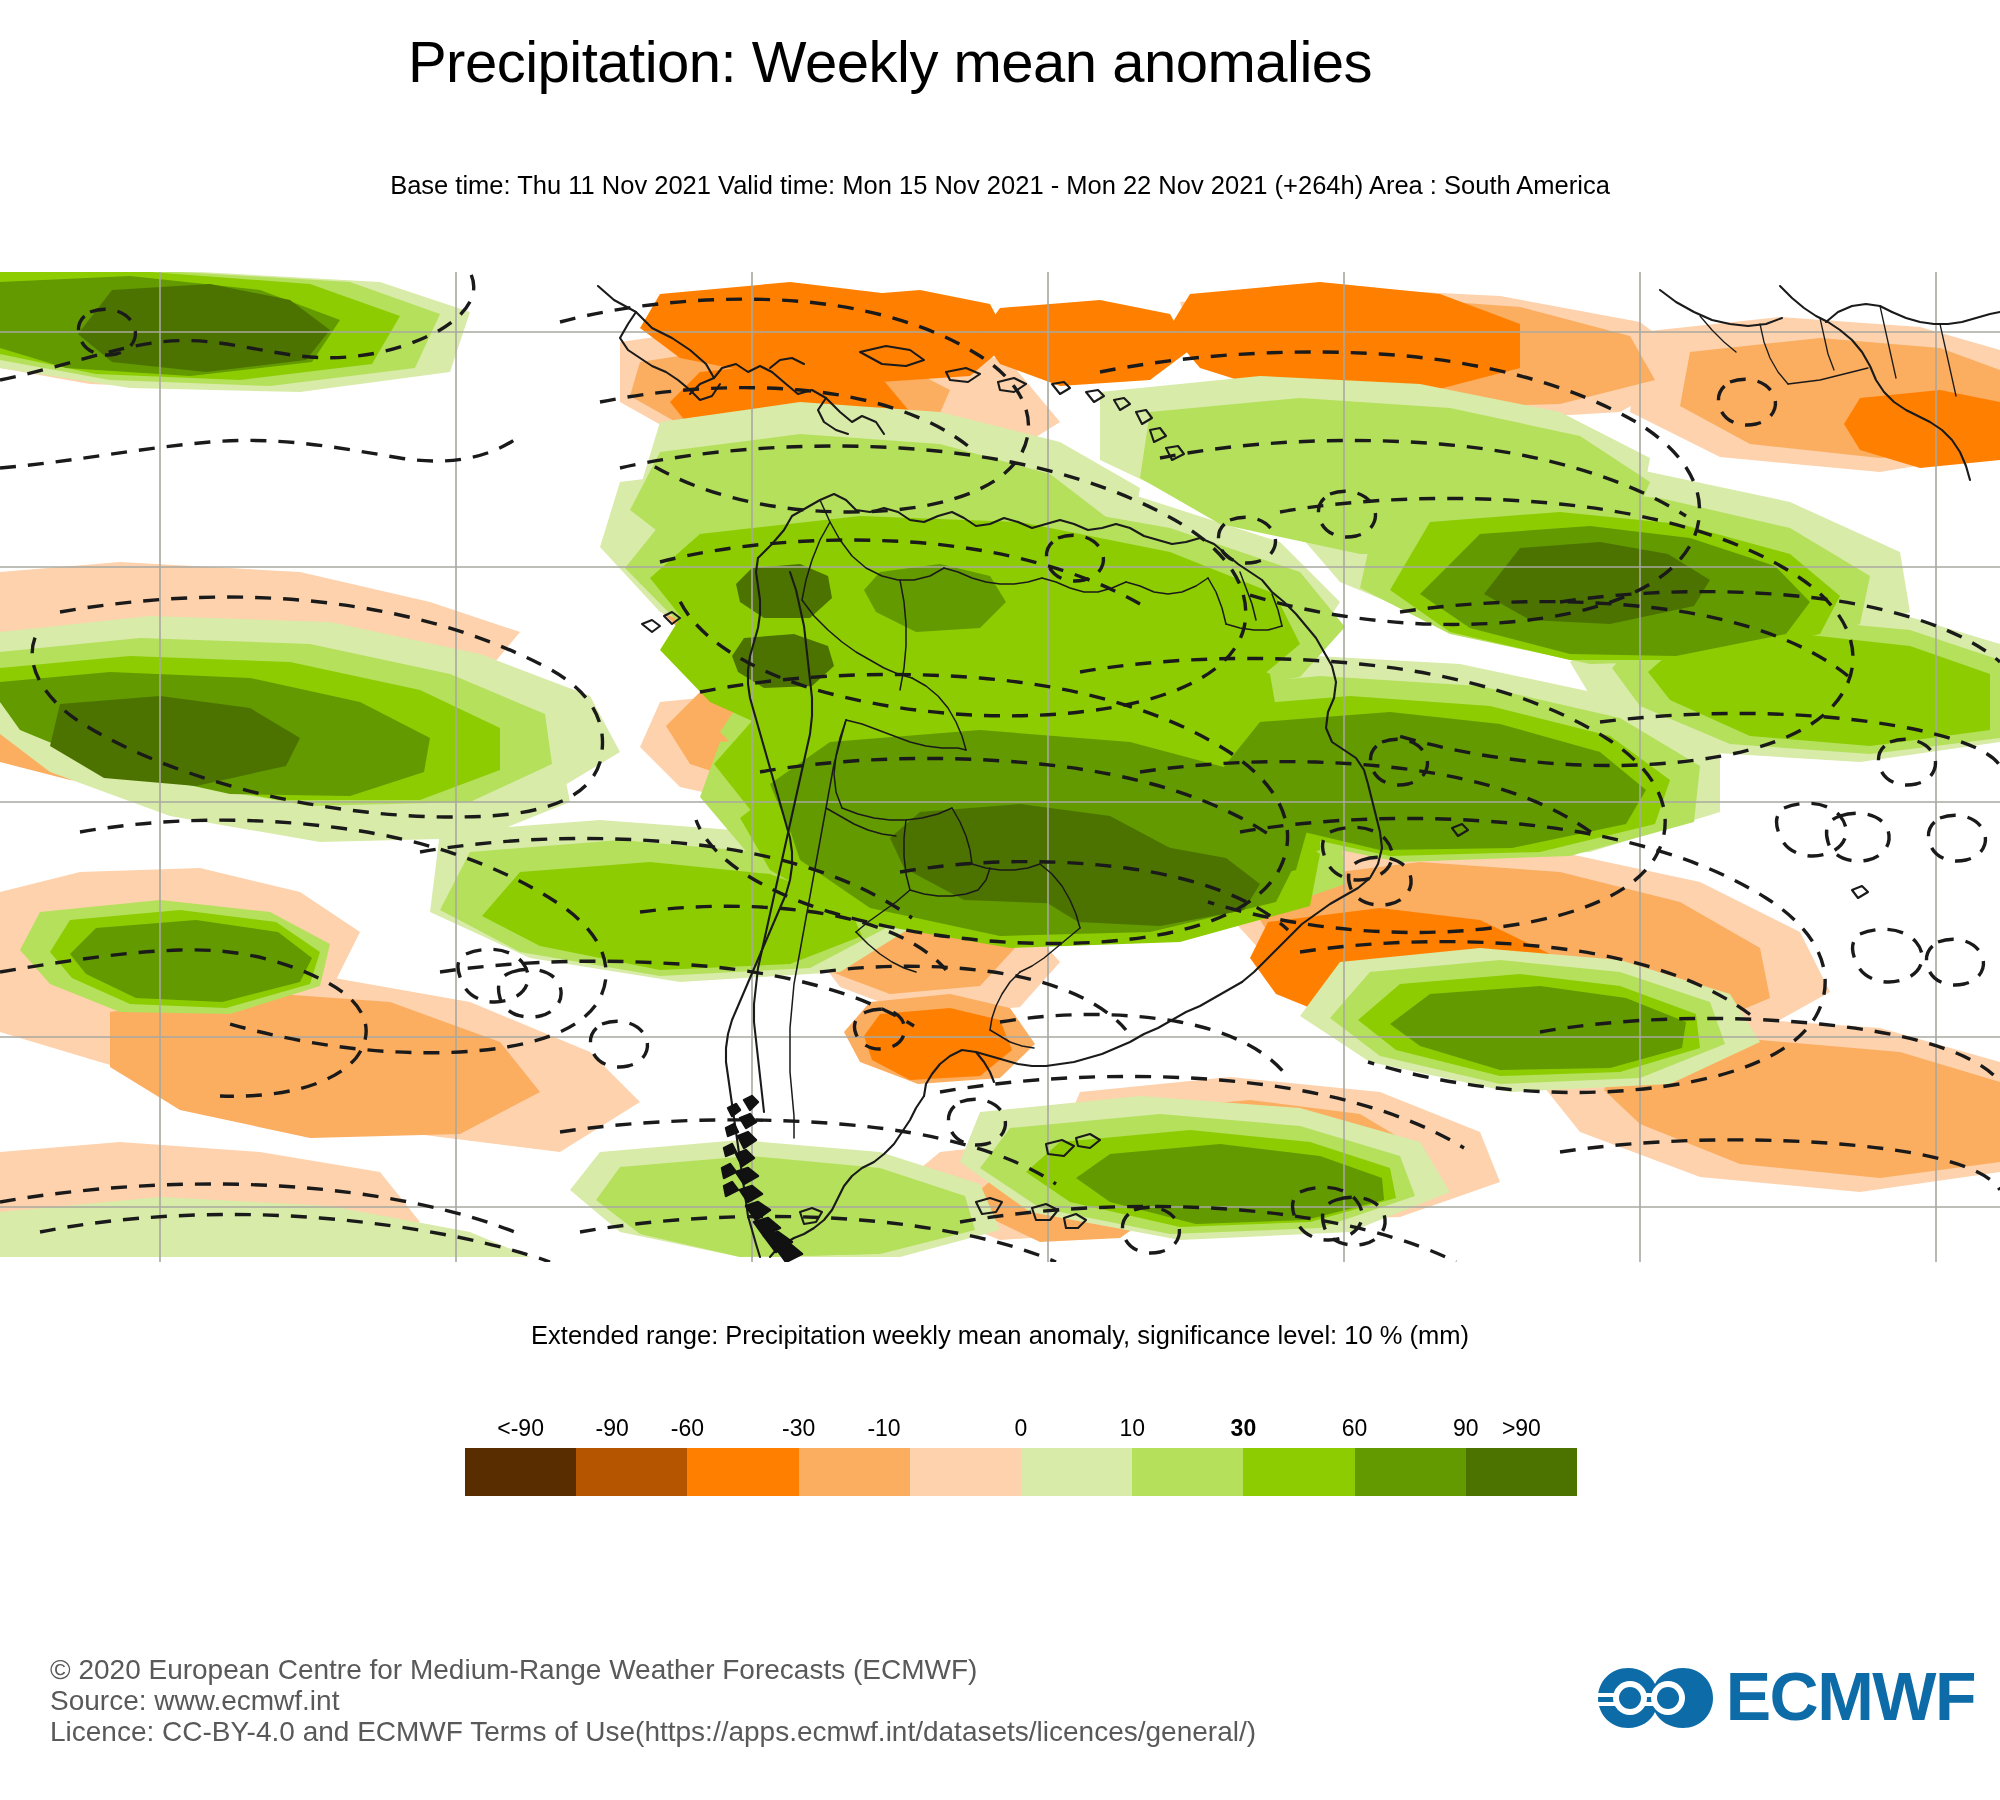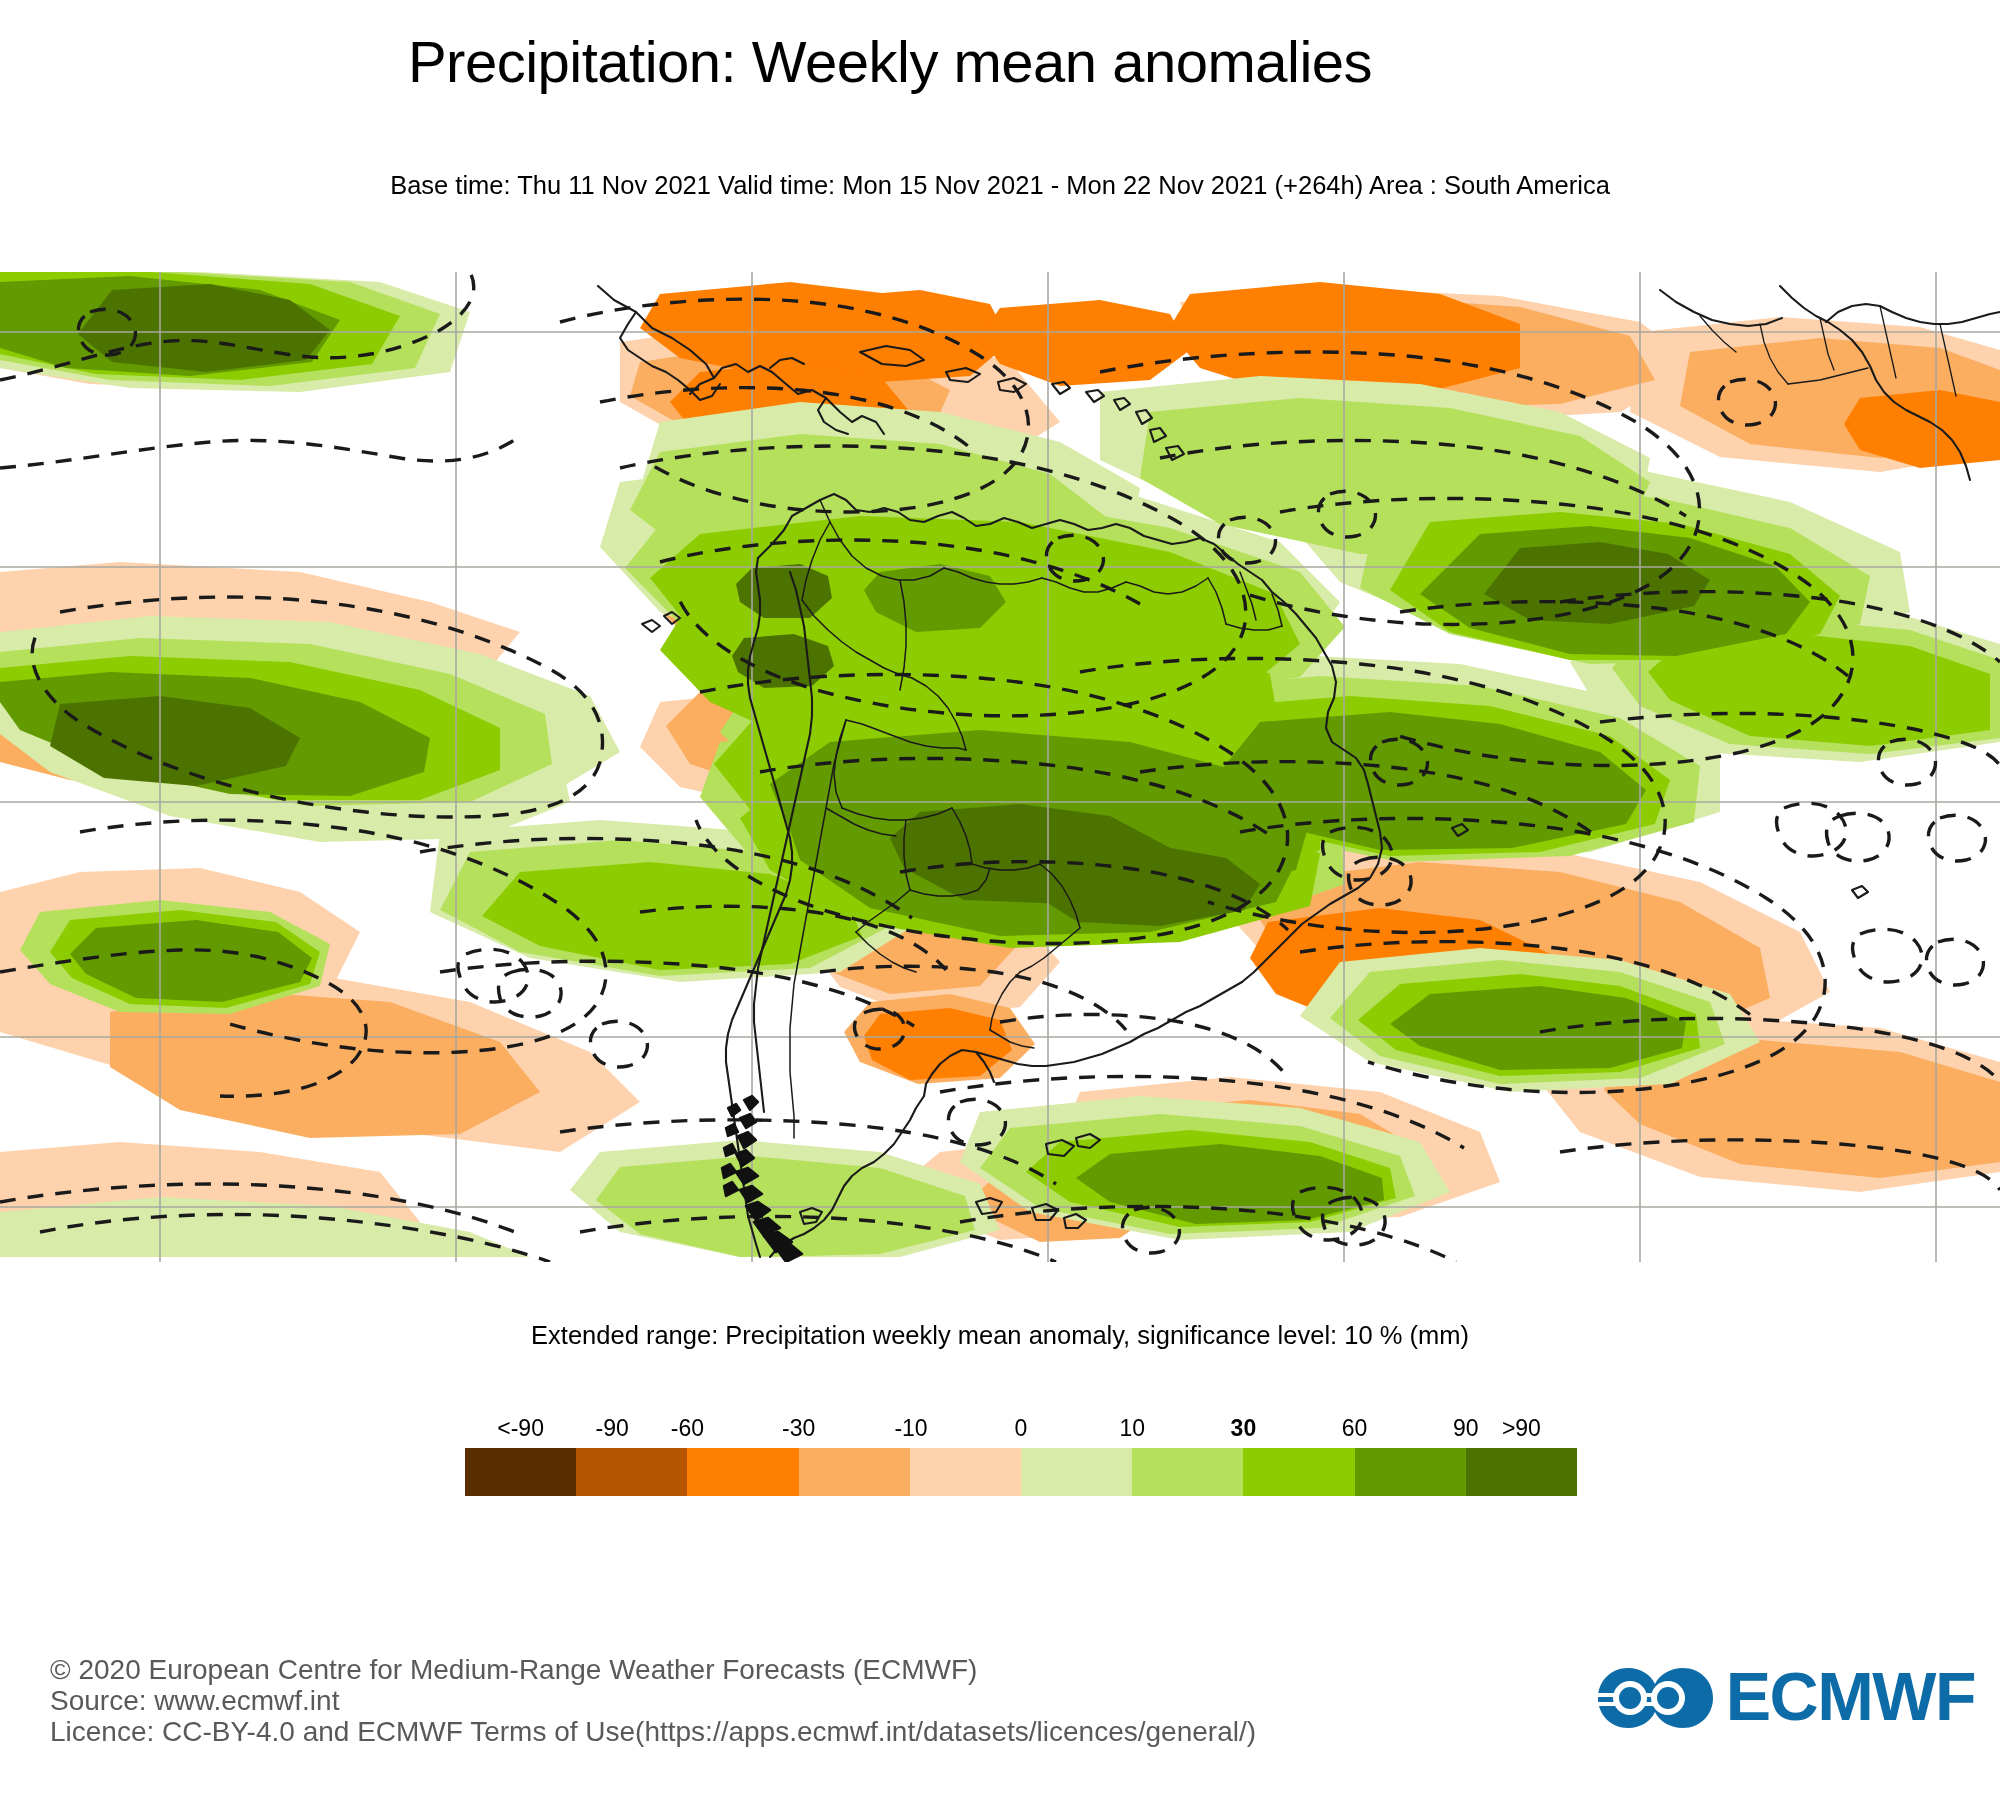--- a/index.html
+++ b/index.html
@@ -459,21 +459,21 @@
 </div>
 
 <div class="cbar-caption">Extended range: Precipitation weekly mean anomaly, significance level: 10 % (mm)</div>
 
 <div id="colorbar-wrap">
   <div id="cbar-ticks">
       <span class="tick" style="left: 55.6px;">&lt;-90</span>
       <span class="tick" style="left: 111.2px; margin-left: 36px;">-90</span>
       <span class="tick" style="left: 222.4px;">-60</span>
       <span class="tick" style="left: 333.6px;">-30</span>
-      <span class="tick" style="left: 446px; text-align: center;">-10</span>
+      <span class="tick" style="left: 419px; text-align: center;">-10</span>
       <span class="tick" style="left: 556px;">0</span>
       <span class="tick" style="left: 667.2px;">10</span>
       <span class="tick" style="left: 778.4px; font-weight: bold;">30</span>
       <span class="tick" style="left: 889.6px;">60</span>
       <span class="tick" style="left: 1000.8px;">90</span>
       <span class="tick" style="left: 1056.4px;">&gt;90</span>
     </div>
   <div id="cbar-swatches">
       <div class="sw" style="background: rgb(90, 45, 0);"></div>
       <div class="sw" style="background: rgb(181, 85, 0);"></div>

